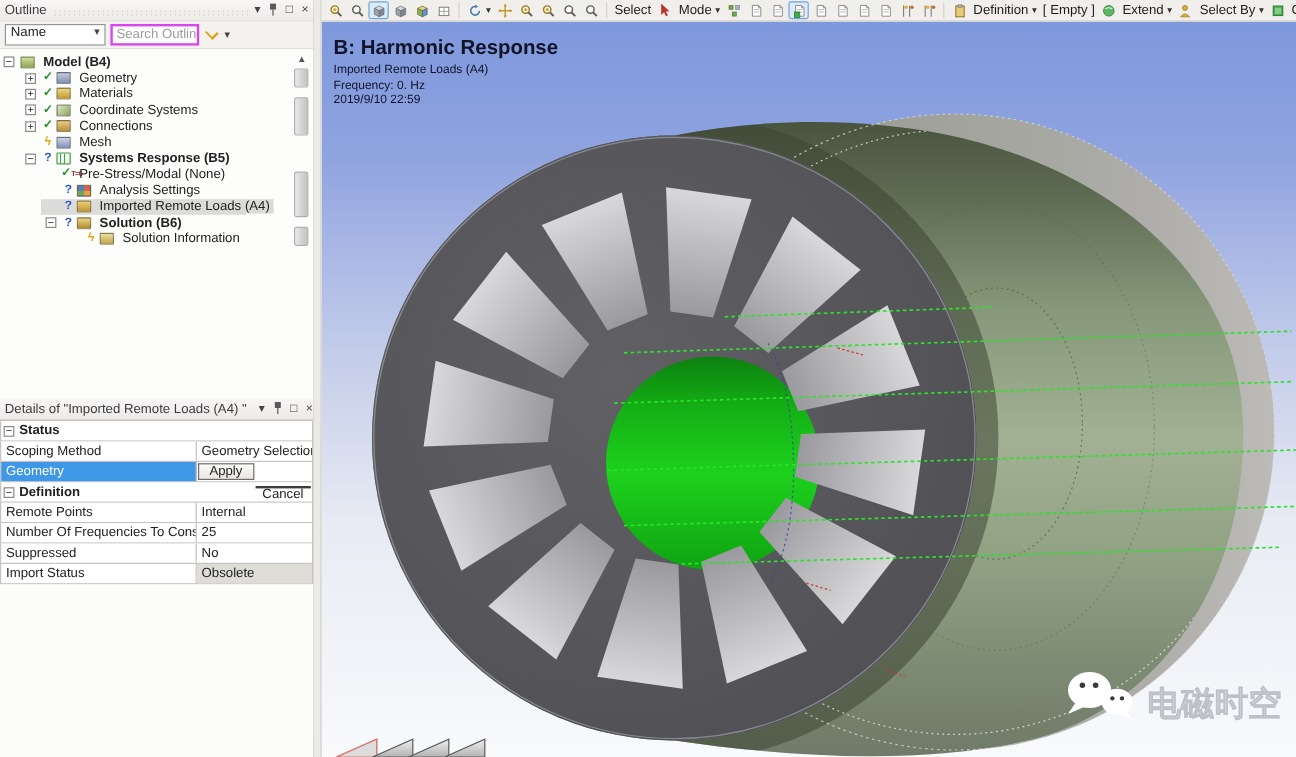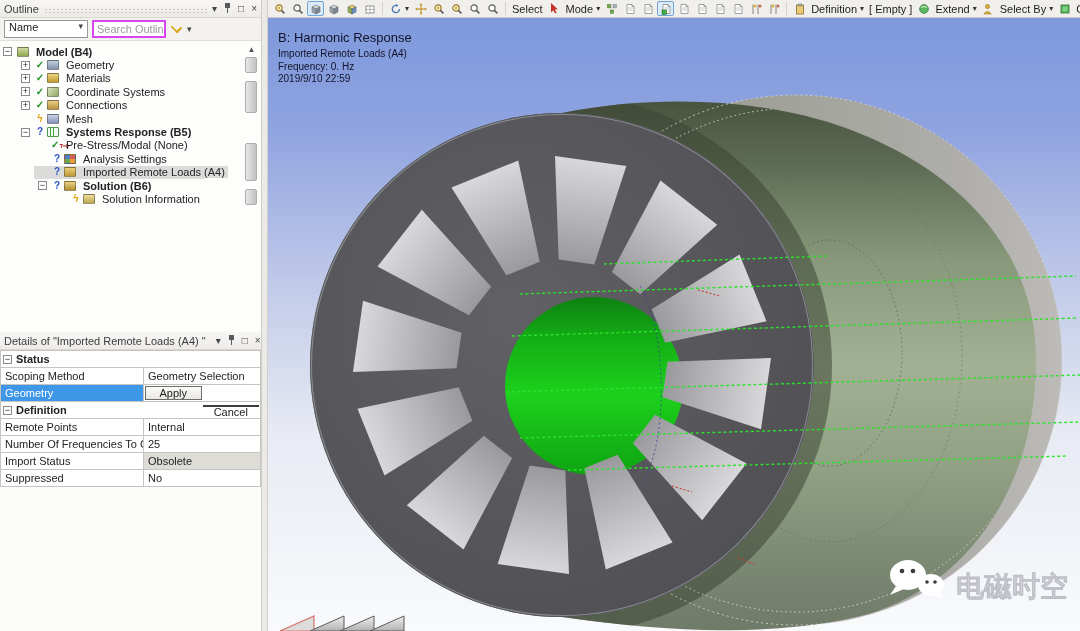--- a/index.html
+++ b/index.html
@@ -73,21 +73,21 @@
     border:1px solid #aeaeae; border-radius:2px; }
 
   
   .details-table{ width:261px; border-top:1px solid #c6c4c0; }
   .drow{ display:flex; height:17px; border-bottom:1px solid #c6c4c0;
     border-left:1px solid #c6c4c0; border-right:1px solid #c6c4c0;
     background:#fff; align-items:stretch; }
   .drow.cat{ font-weight:bold; align-items:center; padding-left:2px; gap:4px; }
   .catbox{ width:9px; height:9px; border:1px solid #8a8a8a; font-size:9px; line-height:7px;
     text-align:center; background:#fff; font-weight:normal; }
-  .dlabel{ width:143px; border-right:1px solid #c6c4c0; padding:2px 4px; overflow:hidden; white-space:nowrap; }
+  .dlabel{ width:163px; border-right:1px solid #c6c4c0; padding:2px 4px; overflow:hidden; white-space:nowrap; }
   .dvalue{ flex:1; padding:2px 4px; overflow:hidden; white-space:nowrap; }
   .dlabel.sel-blue{ background:#3f97e8; color:#fff; }
   .dvalue.shaded{ background:#dedcd7; }
   .btn-cell{ flex:1; display:flex; padding:1px; gap:1px; }
   .mini-btn{ flex:1; border:1px solid #6e6c69; background:linear-gradient(#fbfbfa,#e9e7e3);
     font-size:11px; text-align:center; line-height:13px; cursor:default; }
   .mini-btn.cancel{ border-color:#3c3c3c;margin-top:19px; }
   .details-filler{ flex:1; background:#fcfcfb; height:128px; }
 
   
@@ -103,21 +103,21 @@
   .ti.pressed{ border-color:#71a5d8; background:#dcebf9; }
   .ti svg{ display:block; }
   .sep{ width:1px; height:13px; background:#d4d1cc; margin:0 3px; flex:none; }
   .t-text{ padding:0 2px; flex:none; }
   .t-caret{ font-size:8px; color:#333; flex:none; padding-right:2px; }
 
   
   .viewport{ position:absolute; left:268px; top:18px; width:812px; height:613px; overflow:hidden; }
   .viewport svg.scene{ position:absolute; left:0; top:0; }
   .annotation{ position:absolute; left:10px; top:12px; color:#121228; }
-  .annotation .a1{ font-weight:normal; font-size:13px; margin-bottom:3px; }
+  .annotation .a1{ font-weight:bold; font-size:17px; margin-bottom:3px; }
   .annotation .a2{ font-size:10px; line-height:12.5px; }
   .hidden-defs{ position:absolute; width:0; height:0; overflow:hidden; }
 </style>
 </head>
 <body>
 
 <div class="app">
 
   <div class="left-panel">
 
@@ -256,26 +256,26 @@
       </div>
       <div class="drow">
         <span class="dlabel">Remote Points</span>
         <span class="dvalue">Internal</span>
       </div>
       <div class="drow">
         <span class="dlabel">Number Of Frequencies To Consider</span>
         <span class="dvalue">25</span>
       </div>
       <div class="drow">
+        <span class="dlabel">Suppressed</span>
+        <span class="dvalue">No</span>
+      </div>
+      <div class="drow">
         <span class="dlabel">Import Status</span>
         <span class="dvalue shaded">Obsolete</span>
-      </div>
-      <div class="drow">
-        <span class="dlabel">Suppressed</span>
-        <span class="dvalue">No</span>
       </div>
     </div>
     <div class="details-filler"></div>
   </div>
 
   <div class="v-divider"></div>
 
   <svg class="hidden-defs" aria-hidden="true">
     <defs>
       <g id="i-mag">

